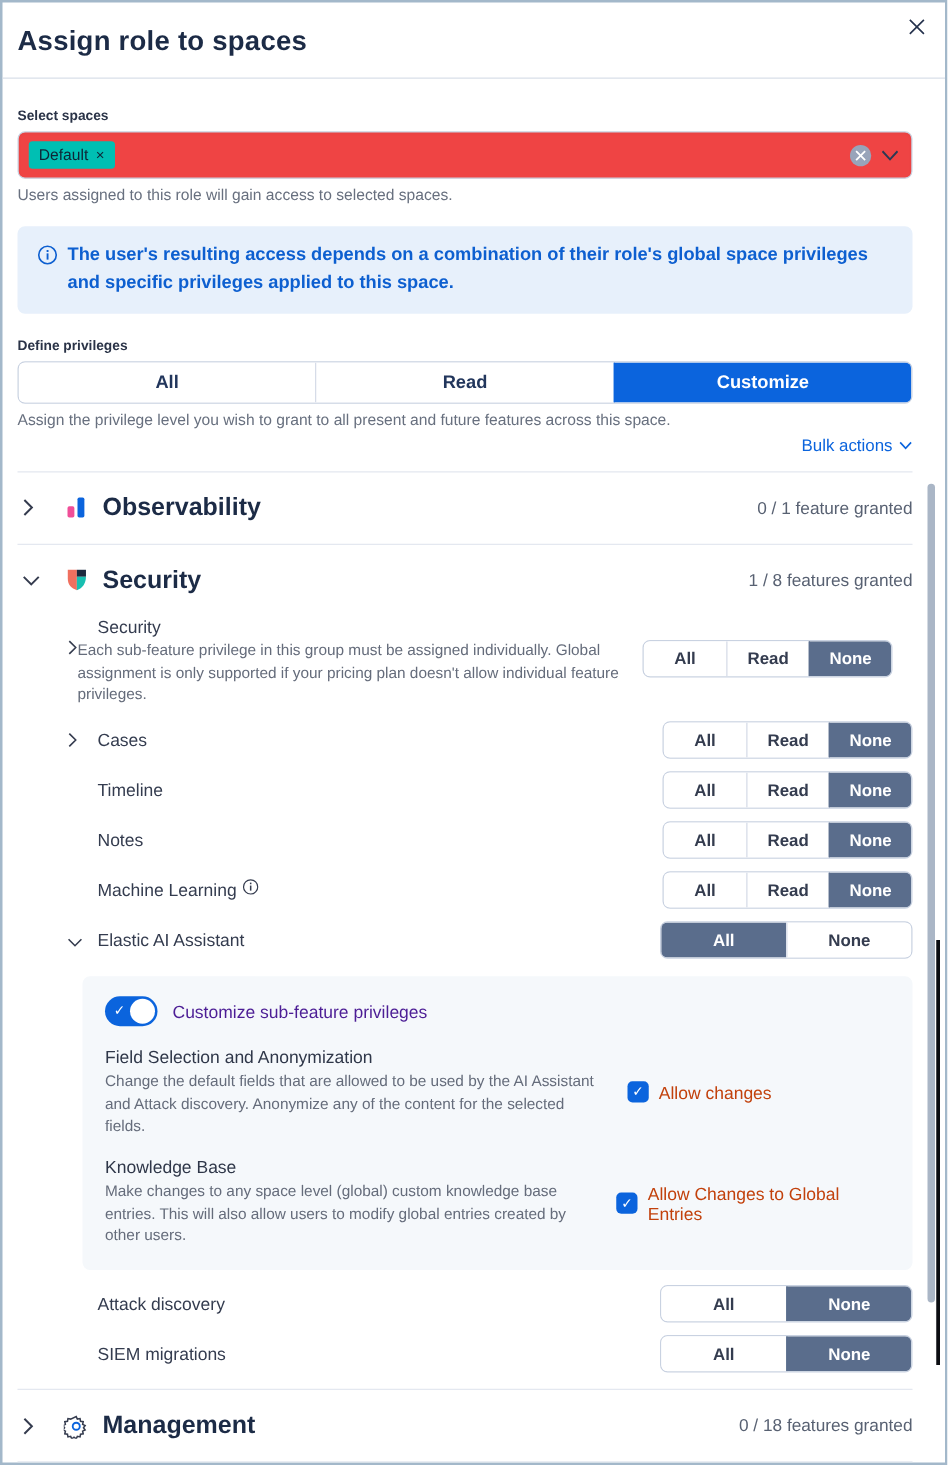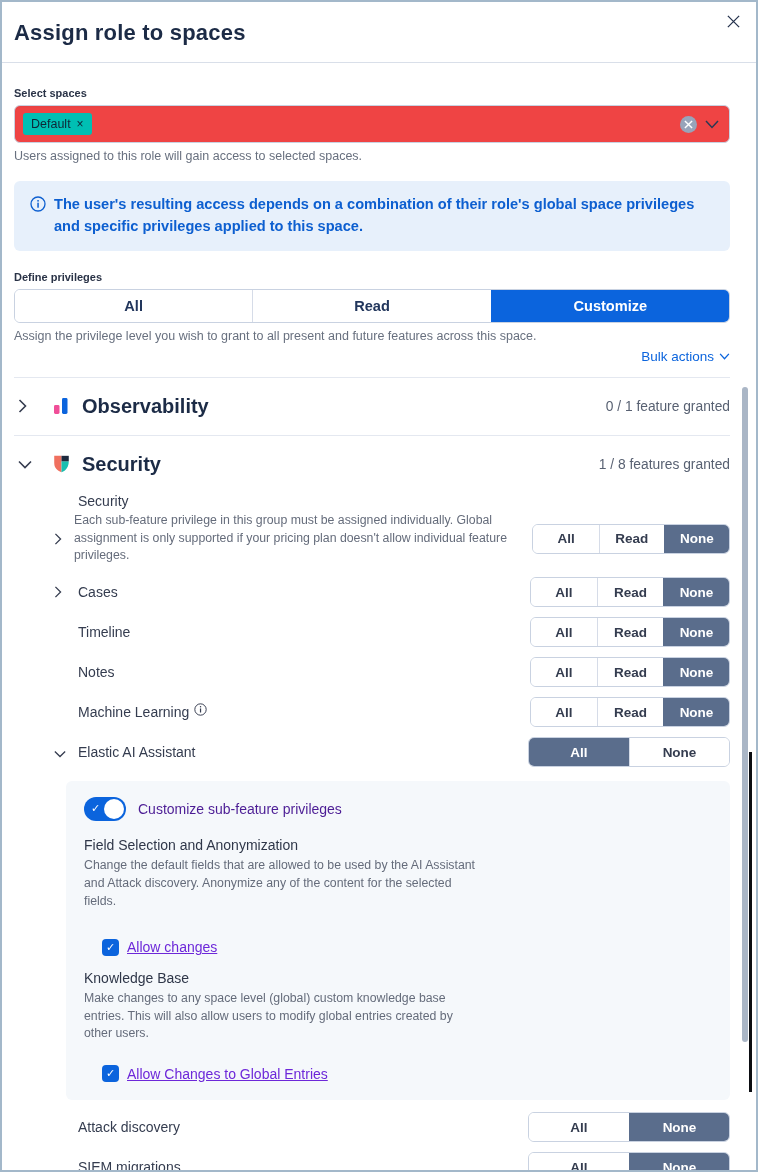--- a/index.html
+++ b/index.html
@@ -60,51 +60,51 @@
   .grp-row .gtitle { font-size:20px; font-weight:700; color:#1c2b46; }
   .grp-row .gcount { margin-left:auto; font-size:13.8px; color:#586172; }
 
   
   .feat-row { display:flex; align-items:center; padding-left:40px; margin-bottom:10px; min-height:30px; }
   .feat-row .fchev { width:24px; display:flex; }
   .feat-row .flabel { font-size:14px; color:#343c4f; display:flex; align-items:center; gap:5px; }
   .feat-row .fright { margin-left:auto; }
 
   .subsec-title { padding-left:64px; font-size:14px; color:#343c4f; margin-bottom:3px; }
-  .subsec-row { display:flex; align-items:center; padding-left:40px; margin-bottom:12px;gap:12px; }
+  .subsec-row { display:flex; padding-left:40px; margin-bottom:12px; }
   .subsec-desc { font-size:12.3px; color:#656c7b; line-height:1.45; width:452px; }
 
   
   .pill-group { display:flex; border-radius:6px; overflow:hidden; border:1px solid #c9d2e1; height:30px; background:#fff; }
   .pill-group .p-btn { display:flex; align-items:center; justify-content:center;
         font-size:13.5px; font-weight:600; color:#343c4f; background:#fff; cursor:pointer;
         border-left:1px solid #d6dce8; }
   .pill-group .p-btn:first-child { border-left:none; }
   .pill-group .p-btn.sel-dark { background:#5a6d8c; color:#fff; border-left-color:#5a6d8c; }
   .pill-group.w3 .p-btn { width:66px; }
   .pill-group.w2 .p-btn { width:100px; }
 
   
   .ai-panel { margin:14px 0 12px 52px; background:#f5f8fb; border-radius:6px; padding:16px 16px 18px 18px; }
   .toggle-row { display:flex; align-items:center; gap:12px; margin-bottom:16px; cursor:pointer; }
   .toggle { width:42px; height:24px; border-radius:12px; background:#0b64dd; position:relative; flex:0 0 auto; }
   .toggle .knob { position:absolute; top:2px; right:2px; width:20px; height:20px; border-radius:50%; background:#fff; }
   .toggle .tick { position:absolute; left:7px; top:5px; color:#fff; font-size:11px; }
   .toggle-label { font-size:14px; color:#4c1d95; }
 
-  .subfeat { display:flex; align-items:flex-start; margin-bottom:14px;flex-direction:column; }
+  .subfeat { display:flex; align-items:flex-start; margin-bottom:14px; }
   .subfeat:last-child { margin-bottom:0; }
   .subfeat .sf-text { width:400px; }
   .sf-title { font-size:14px; color:#2f3749; margin-bottom:4px; }
   .sf-desc { font-size:12.3px; color:#656c7b; line-height:1.45; }
   .sf-check { margin-left:18px; display:flex; align-items:center; gap:8px; padding-top:22px; cursor:pointer; }
   .subfeat.first .sf-check { padding-top:28px; }
   .checkbox { width:17px; height:17px; border-radius:4px; background:#0b64dd; color:#fff;
               display:flex; align-items:center; justify-content:center; font-size:11px; flex:0 0 auto; }
-  .cb-label { font-size:14px; color:#6d28d9;text-decoration:underline; }
+  .cb-label { font-size:14px; color:#c2410c; }
 
   
   .footer { height:67px; background:#f3f7fb; border-top:1px solid #dfe5ee;
             display:flex; align-items:center; justify-content:space-between; padding:0 26px 0 15px; }
 
   
   .scroll-thumb { position:absolute; right:8px; top:385px; width:6px; height:655px; background:#aab6c6; border-radius:3px; }
   .scroll-line { position:absolute; right:4px; top:750px; width:3px; height:340px; background:#0b0d12; }
 
   svg { display:block; }

